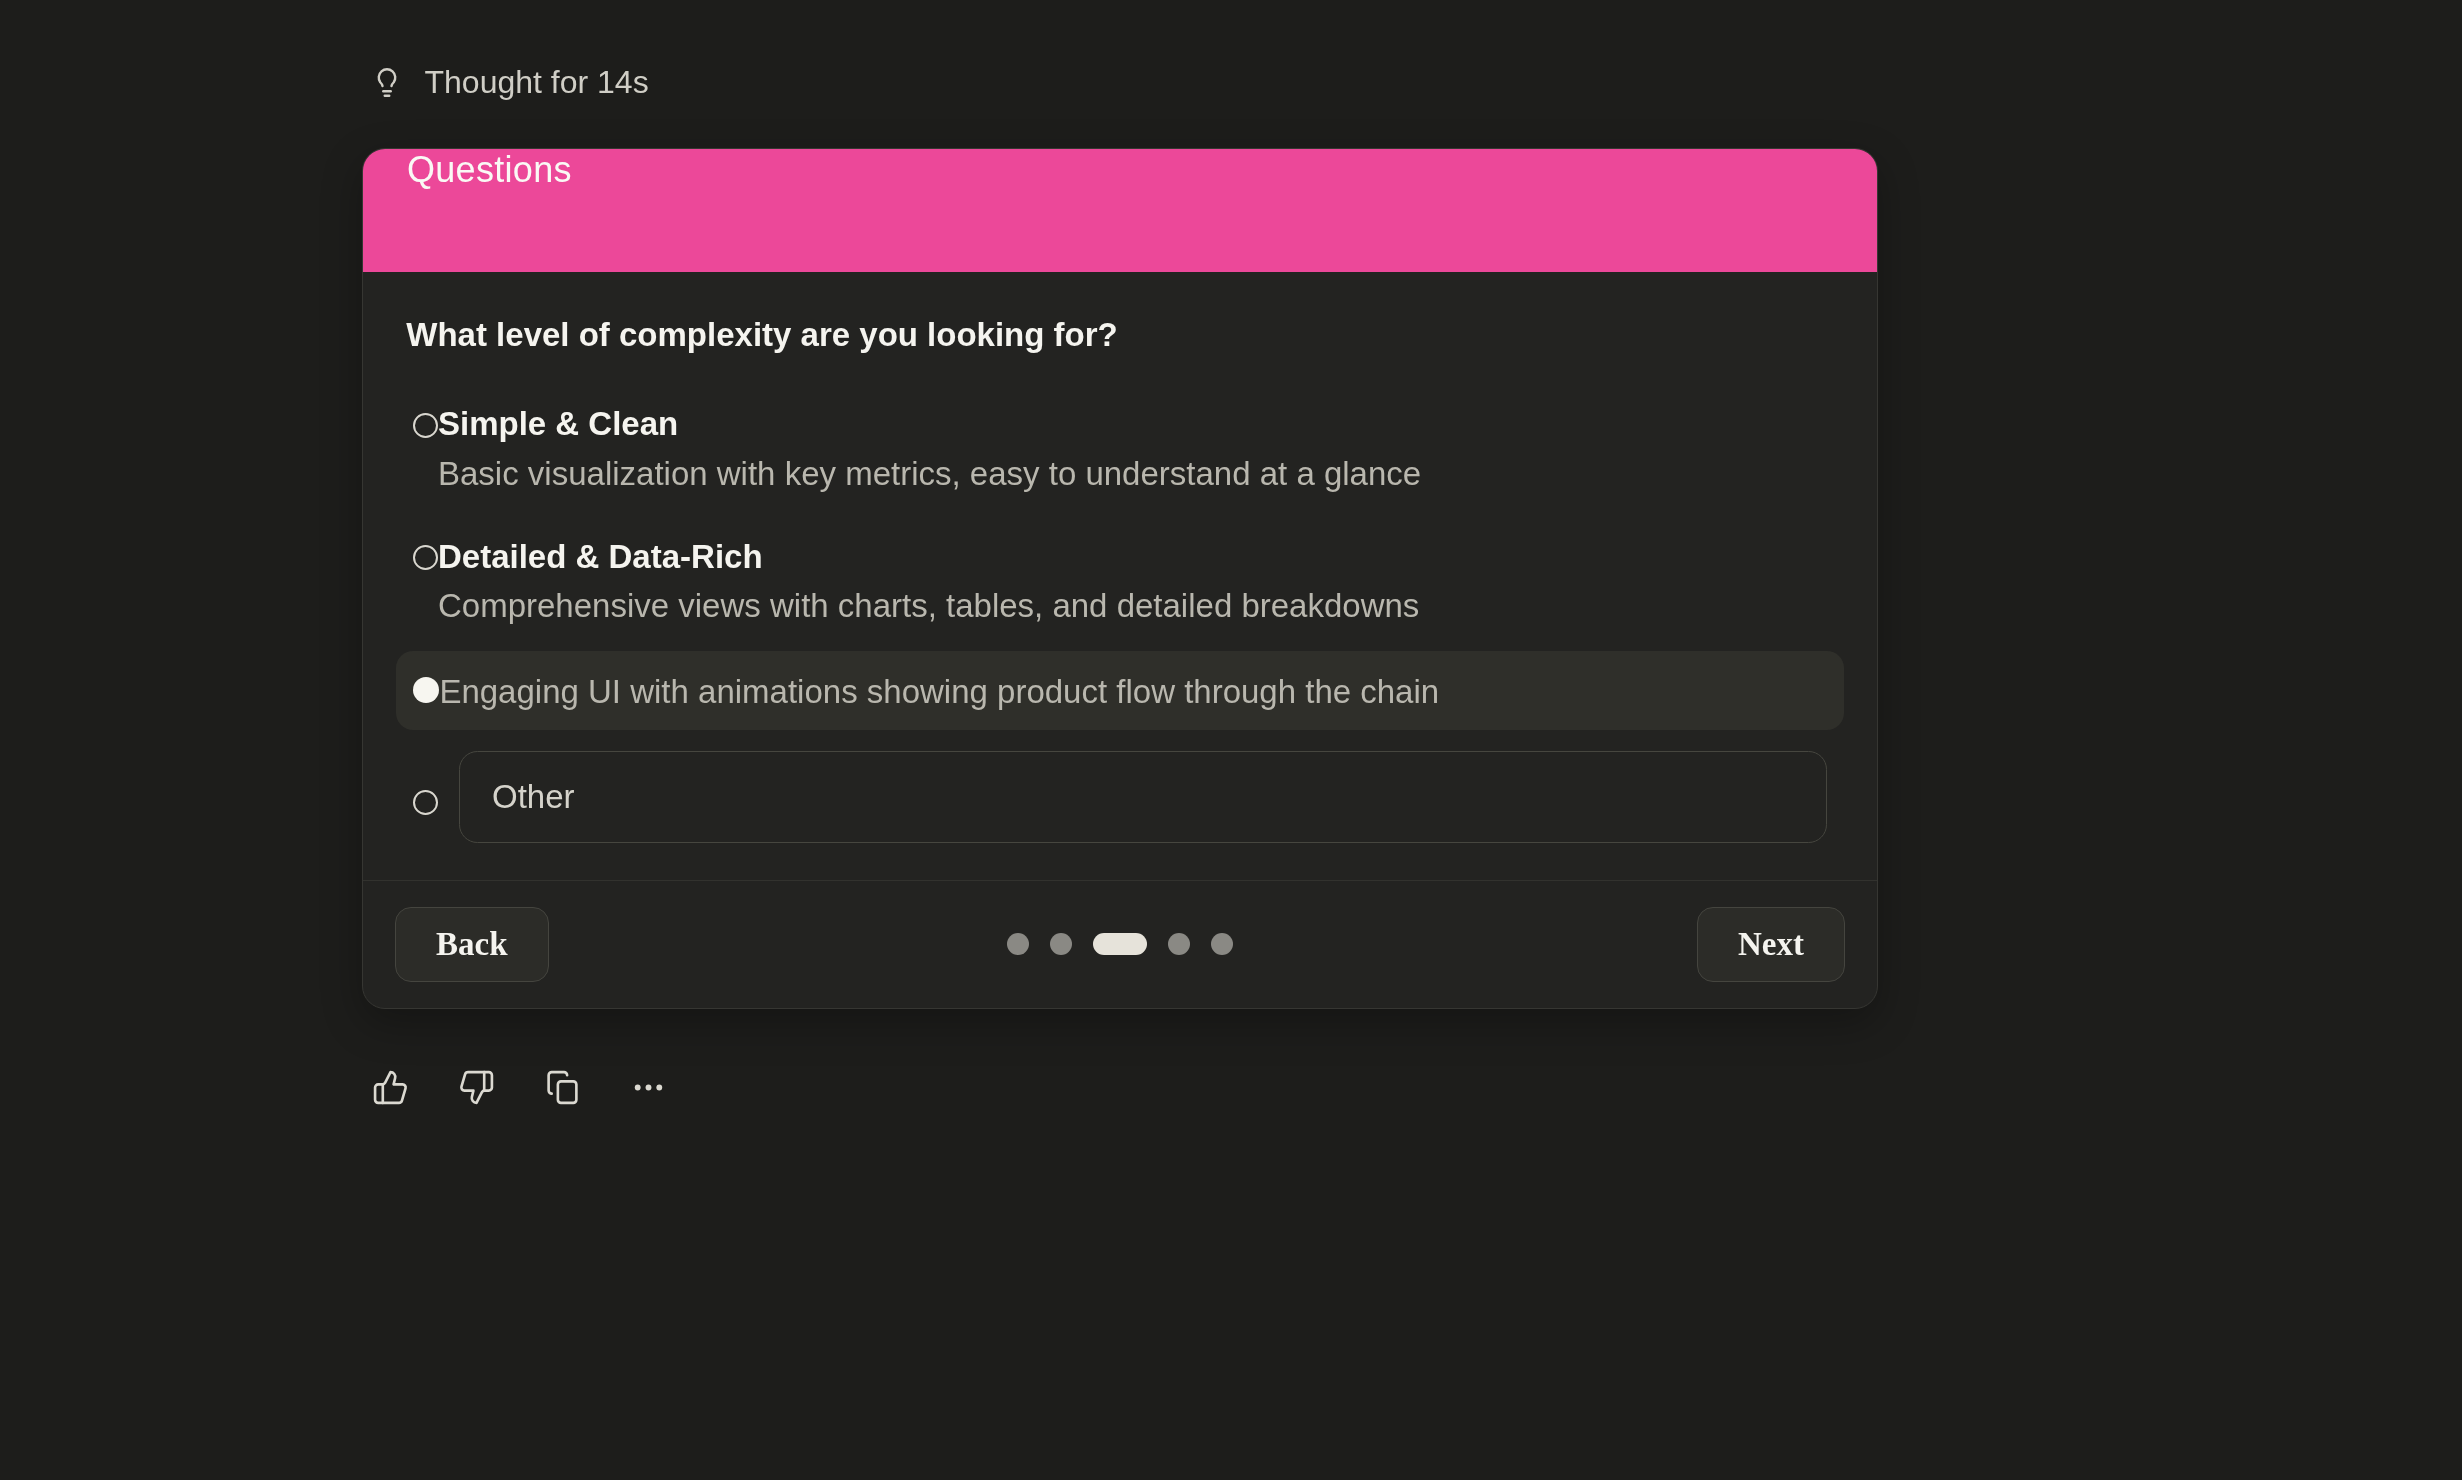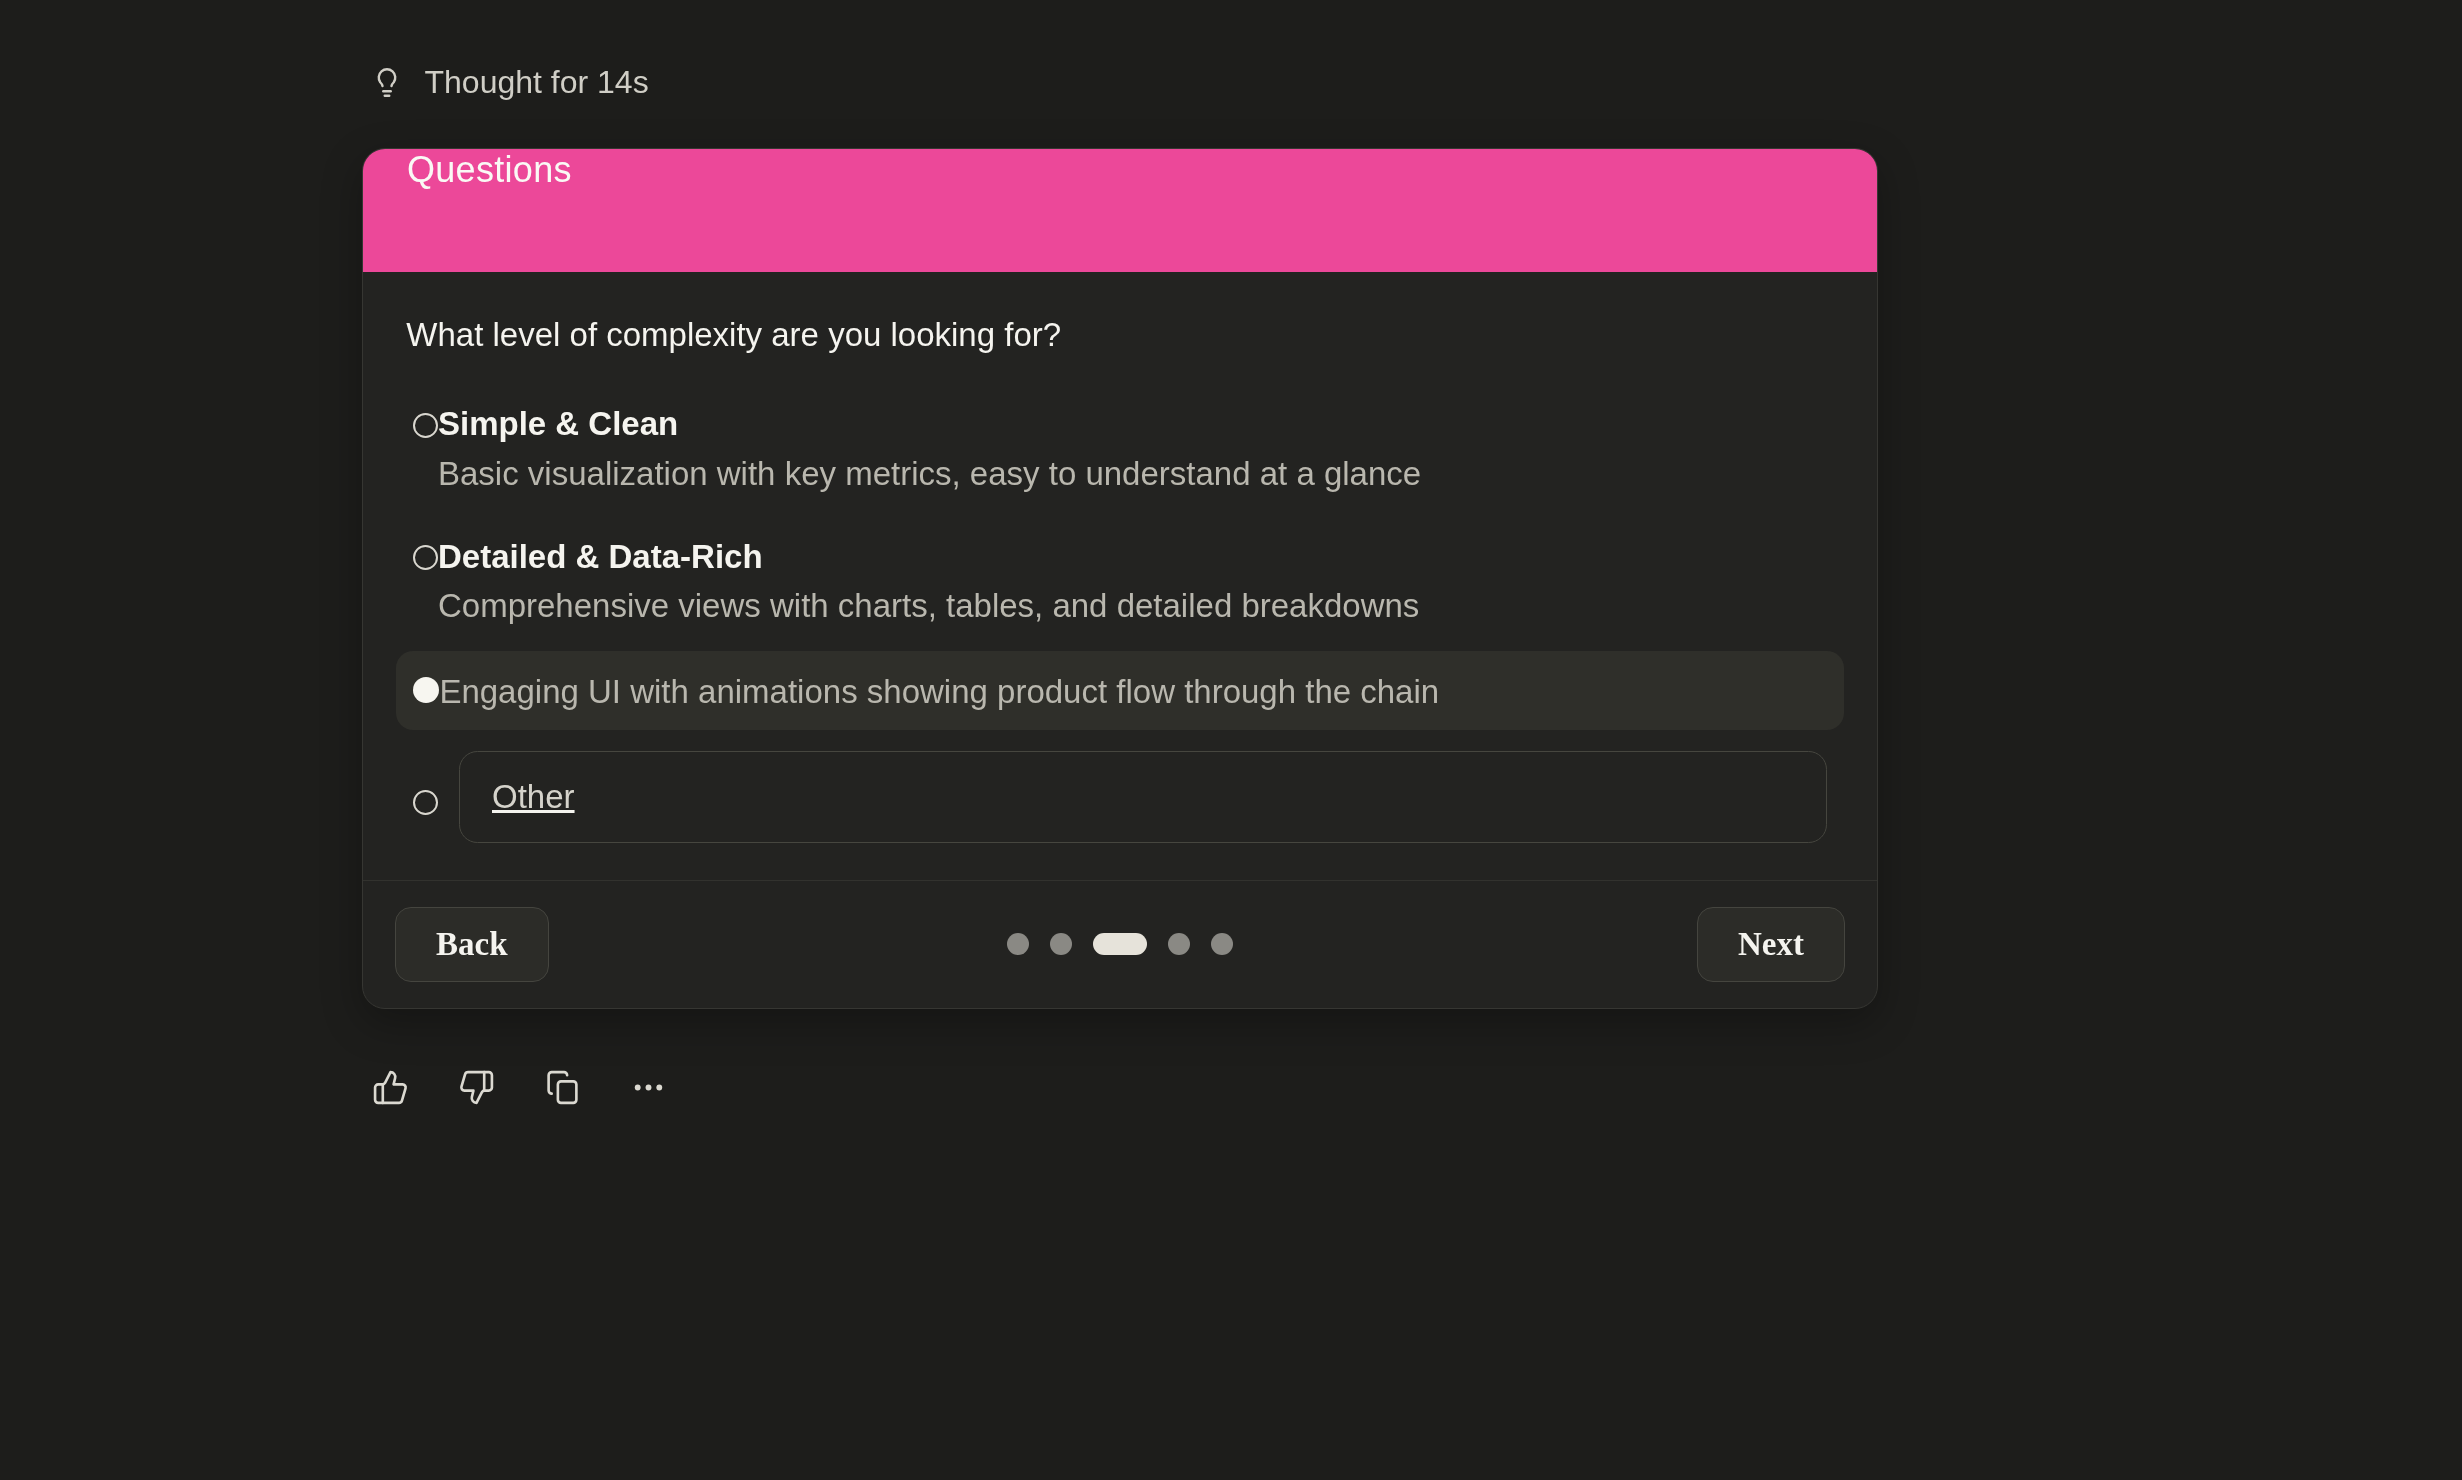--- a/index.html
+++ b/index.html
@@ -34,21 +34,21 @@
     overflow: hidden;
   }
   .card-header {
     height: 123px; background: #ec4899;
     display: flex; align-items: flex-start; padding: 0 44px;
     font-size: 36px; color: #faf9f5; letter-spacing: 0.3px;
   }
   .card-body { padding: 44px 33px 37px 33px; }
   .question {
     margin: 0 0 33px 10.3px;
-    font-size: 33px; font-weight: 400; color: #f5f4ef;
+    font-size: 33px; font-weight: 700; color: #f5f4ef;
   }
 
   .option {
     display: flex; align-items: flex-start; 
     padding: 14.4px 17px; border-radius: 17px; margin-bottom: 8px;
     background: transparent; border: none; width: 100%; text-align: left;
     cursor: pointer; font-family: inherit;
   }
   .option.selected { background: #2f2f2a; }
   .radio {
@@ -57,21 +57,21 @@
   }
   .option.selected .radio {
     width: 26.4px; height: 26.4px; margin-top: 11px;
     border: none; background: #f7f6f0;
   }
   .option-title { font-size: 33px; font-weight: 700; line-height: 46px; color: #f5f4ef; }
   .option-desc  { font-size: 33px; font-weight: 400; line-height: 46px; color: #b9b7ae; margin-top: 3.4px; }
 
   .option-other {
     display: flex; align-items: center; gap: 21px;
-    padding: 0 17px; margin-top: 21px; text-decoration: underline;
+    padding: 0 17px; margin-top: 21px;
   }
   .other-input {
     flex: 1; height: 92px;
     background: transparent; border: 1.1px solid #46463f; border-radius: 18.4px;
     padding: 0 32px; font-size: 33px; color: #d9d7cf;
     font-family: inherit; outline: none;
   }
   .other-input::placeholder { color: #d5d3cb; opacity: 1; }
 
   .card-footer {

